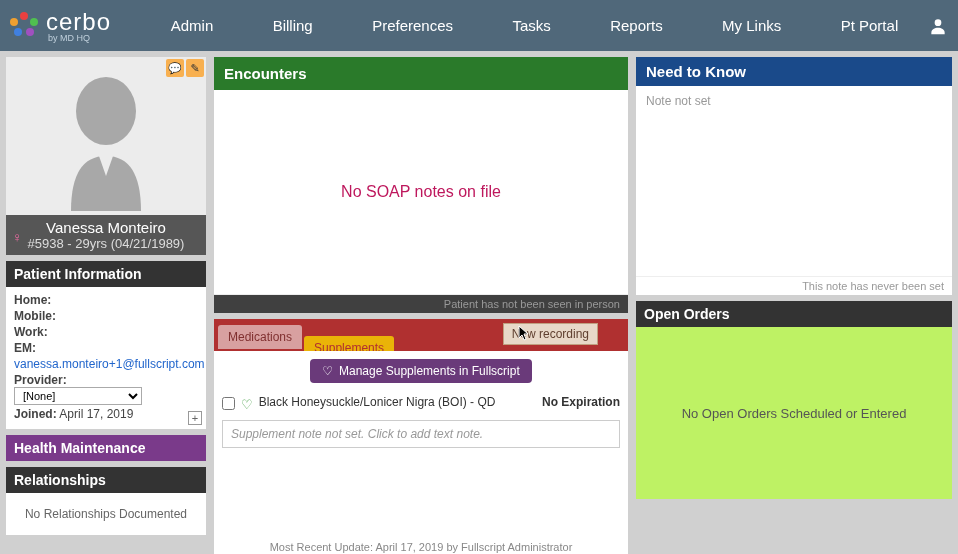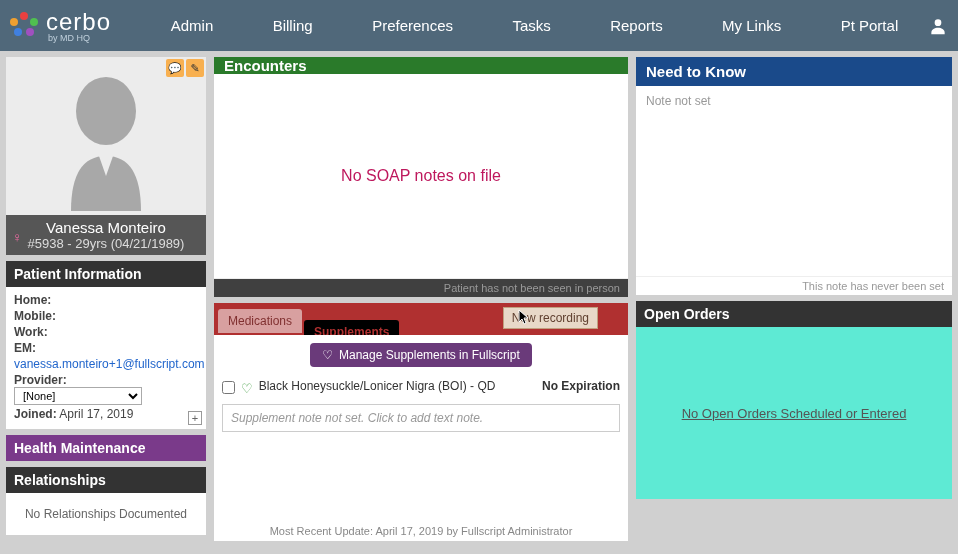--- a/index.html
+++ b/index.html
@@ -39,49 +39,49 @@
 .panel-header { background: #333; color: #fff; padding: 5px 8px; font-size: 14px; font-weight: 600; }
 .panel-header.purple { background: #7a3a8a; }
 .panel-body { background: #fff; padding: 6px 8px; font-size: 12px; color: #444; position: relative; }
 .info-row { margin-bottom: 2px; }
 .info-label { font-weight: 600; }
 .email-link { color: #2266cc; }
 .provider-select { background: #fff; border: 1px solid #aaa; font-size: 11px; padding: 1px 4px; width: 128px; }
 .expand-icon { position: absolute; right: 4px; bottom: 4px; border: 1px solid #999; width: 14px; height: 14px; display: flex; align-items: center; justify-content: center; font-size: 11px; cursor: pointer; color: #666; line-height: 1; }
 
 
-.enc-header { background: #2a7a2a; color: #fff; padding: 0 10px; font-size: 15px; font-weight: 600; }
+.enc-header { background: #2a7a2a; color: #fff; padding: 8px 10px; font-size: 15px; font-weight: 600; }
 .enc-body { background: #fff; height: 204px; display: flex; align-items: center; justify-content: center; color: #be185d; font-size: 16px; }
 .enc-footer { background: #404040; text-align: right; padding: 3px 8px; color: #999; font-size: 11px; border-top: 1px solid #eee; }
 
 
 .ntk-header { background: #1a4a8a; color: #fff; padding: 6px 10px; font-size: 15px; font-weight: 600; }
 .ntk-body { background: #fff; height: 190px; padding: 8px 10px; color: #999; font-size: 12px; }
 .ntk-footer { background: #fff; text-align: right; padding: 3px 8px; color: #999; font-size: 11px; border-top: 1px solid #eee; }
 
 
 .meds-wrap { }
 .tabs-bar { background: #b03030; display: flex; align-items: center; padding: 4px 4px 0 4px; position: relative; height: 32px; }
 .tab { padding: 5px 10px; font-size: 12px; cursor: pointer; border-radius: 3px 3px 0 0; margin-right: 2px; }
 .tab.inactive { background: #d8a0a0; color: #803030; }
-.tab.active { background: #000000; color: #b03030; font-weight: 700; margin-top: 21px; }
+.tab.active { background: #eab308; color: #b03030; font-weight: 400; margin-top: 21px; }
 .rec-badge { position: absolute; right: 30px; top: 4px; background: #e8d8c8; border: 1px solid #c0a080; padding: 3px 8px; font-size: 12px; color: #604030; }
 .meds-body { background: #fff; padding: 8px; min-height: 186px; position: relative; }
 .manage-btn { background: #6a3a7a; color: #fff; padding: 5px 12px; border-radius: 4px; font-size: 12px; display: inline-flex; align-items: center; gap: 6px; cursor: pointer; margin: 0 auto 8px; }
 .manage-wrap { text-align: center; }
 .supp-row { display: flex; align-items: flex-start; gap: 6px; padding: 4px 0; }
 .supp-check { margin-top: 2px; }
 .supp-icon { color: #5aaa5a; margin-top: 2px; }
 .supp-name { flex: 1; font-size: 12px; color: #333; }
 .supp-exp { font-size: 12px; font-weight: 600; }
 .supp-note { border: 1px solid #ccc; padding: 6px 8px; color: #999; font-style: italic; font-size: 12px; margin-top: 4px; cursor: text; }
 .meds-footer { text-align: center; color: #888; font-size: 11px; padding: 4px; background: #fff; }
 
 
-.orders-body { background: #5eead4; height: 172px; display: flex; align-items: center; justify-content: center; color: #555; font-size: 13px; text-decoration: underline; }
+.orders-body { background: #bef264; height: 172px; display: flex; align-items: center; justify-content: center; color: #555; font-size: 13px; }
 
 .rel-body { background: #fff; padding: 14px 8px; text-align: center; color: #666; font-size: 12px; }
 
 .cursor { position: absolute; pointer-events: none; }
 </style>
 </head>
 <body>
 
 <div class="header">
   <div class="logo">

